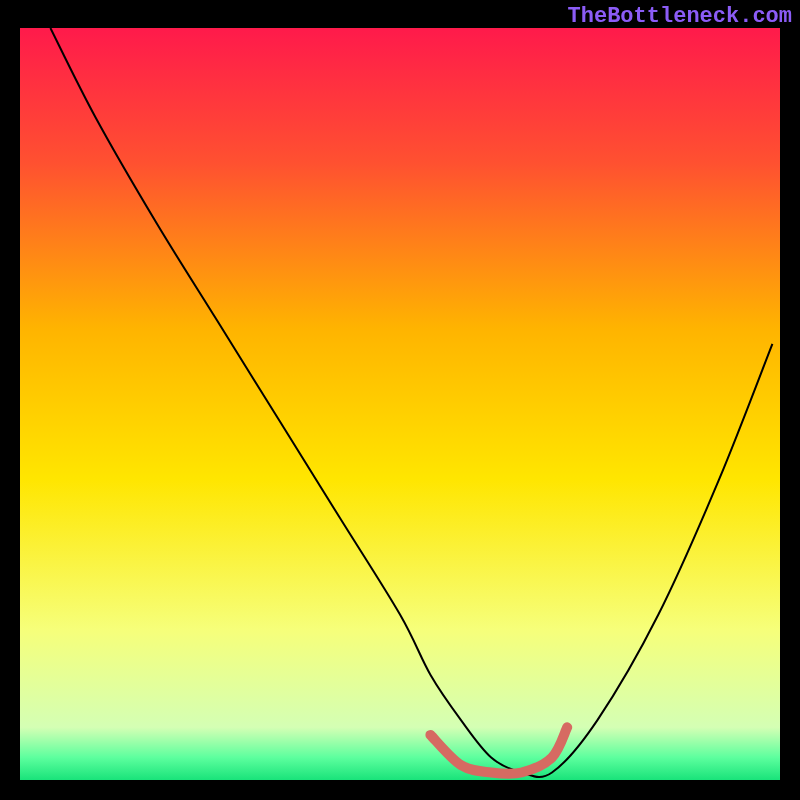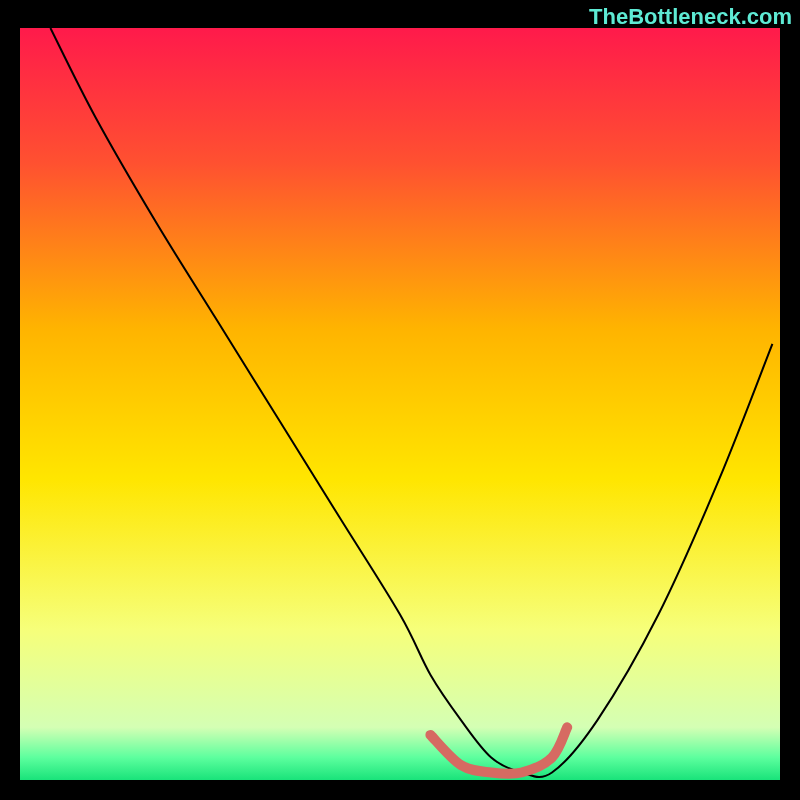--- a/index.html
+++ b/index.html
@@ -7,22 +7,22 @@
   .container {
     width: 800px;
     height: 800px;
     position: relative;
     background: #000;
   }
   .watermark {
     position: absolute;
     top: 4px;
     right: 8px;
-    color: #5eead4;
-    font-family: Liberation Sans, sans-serif;
+    color: #8b5cf6;
+    font-family: Liberation Mono, monospace;
     font-size: 22px;
     font-weight: 600;
     z-index: 10;
   }
   .plot-area {
     position: absolute;
     left: 20px;
     top: 28px;
     width: 760px;
     height: 752px;

